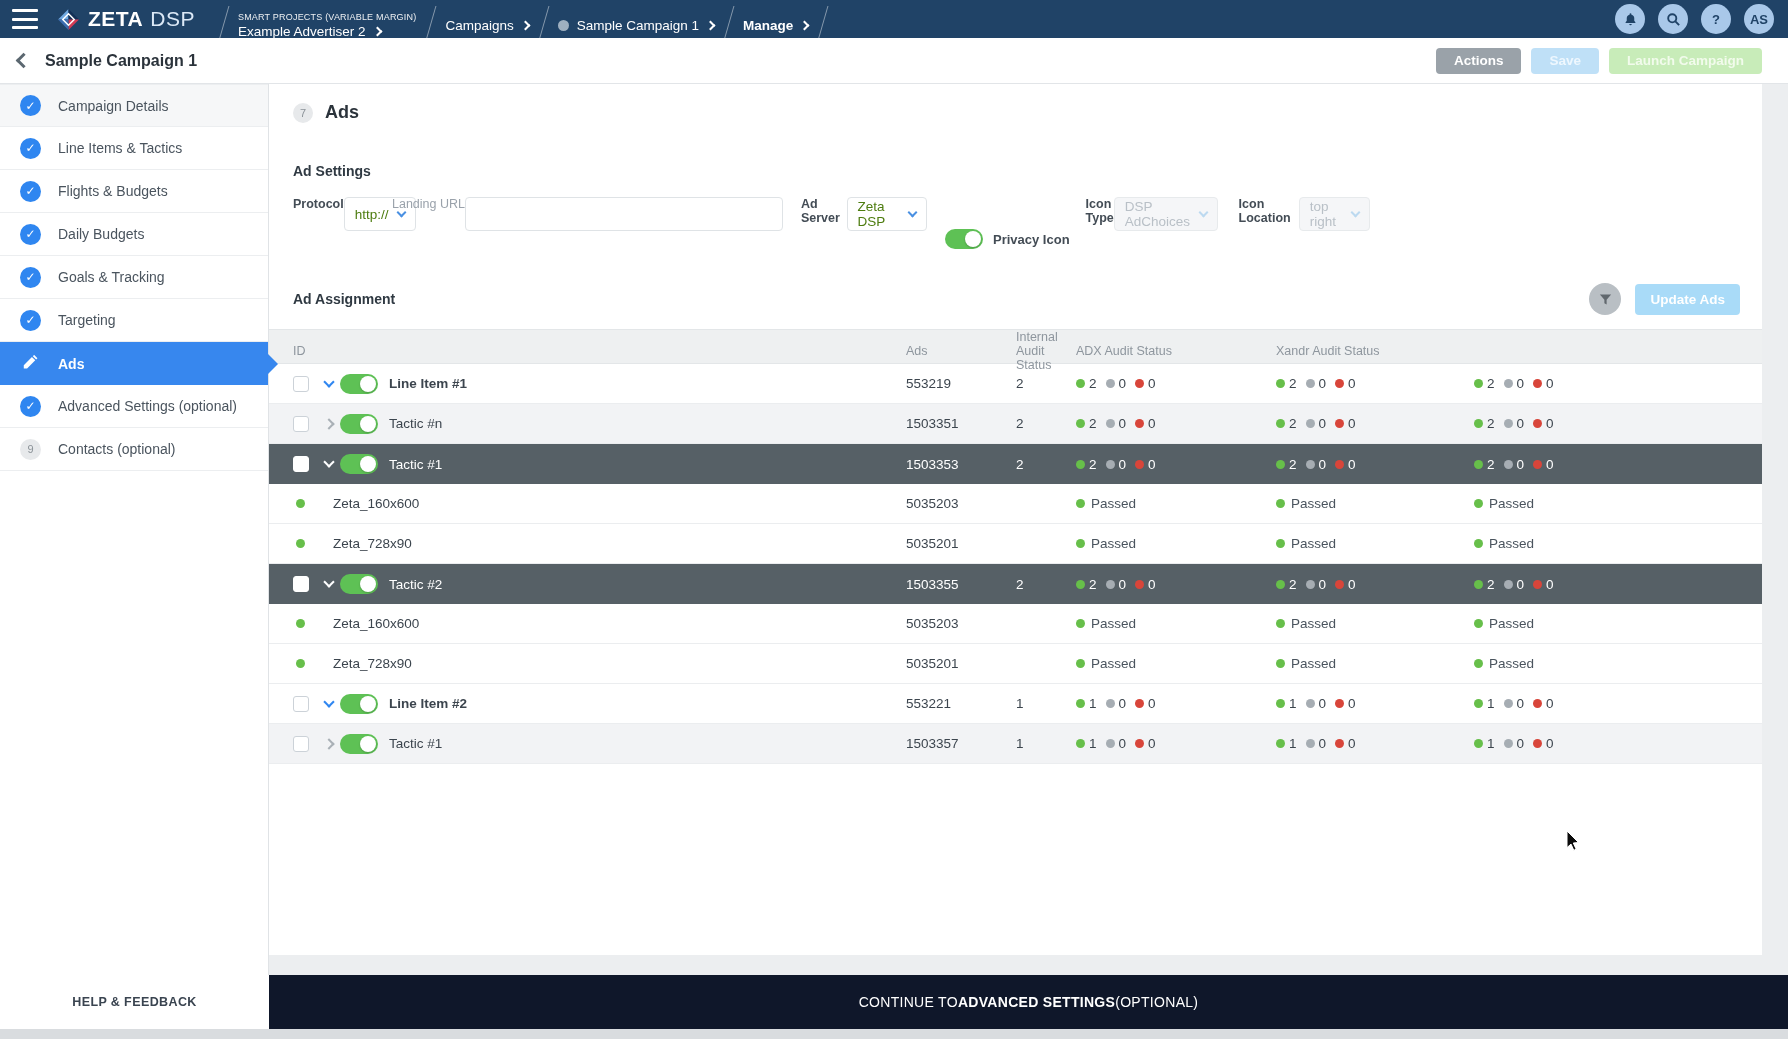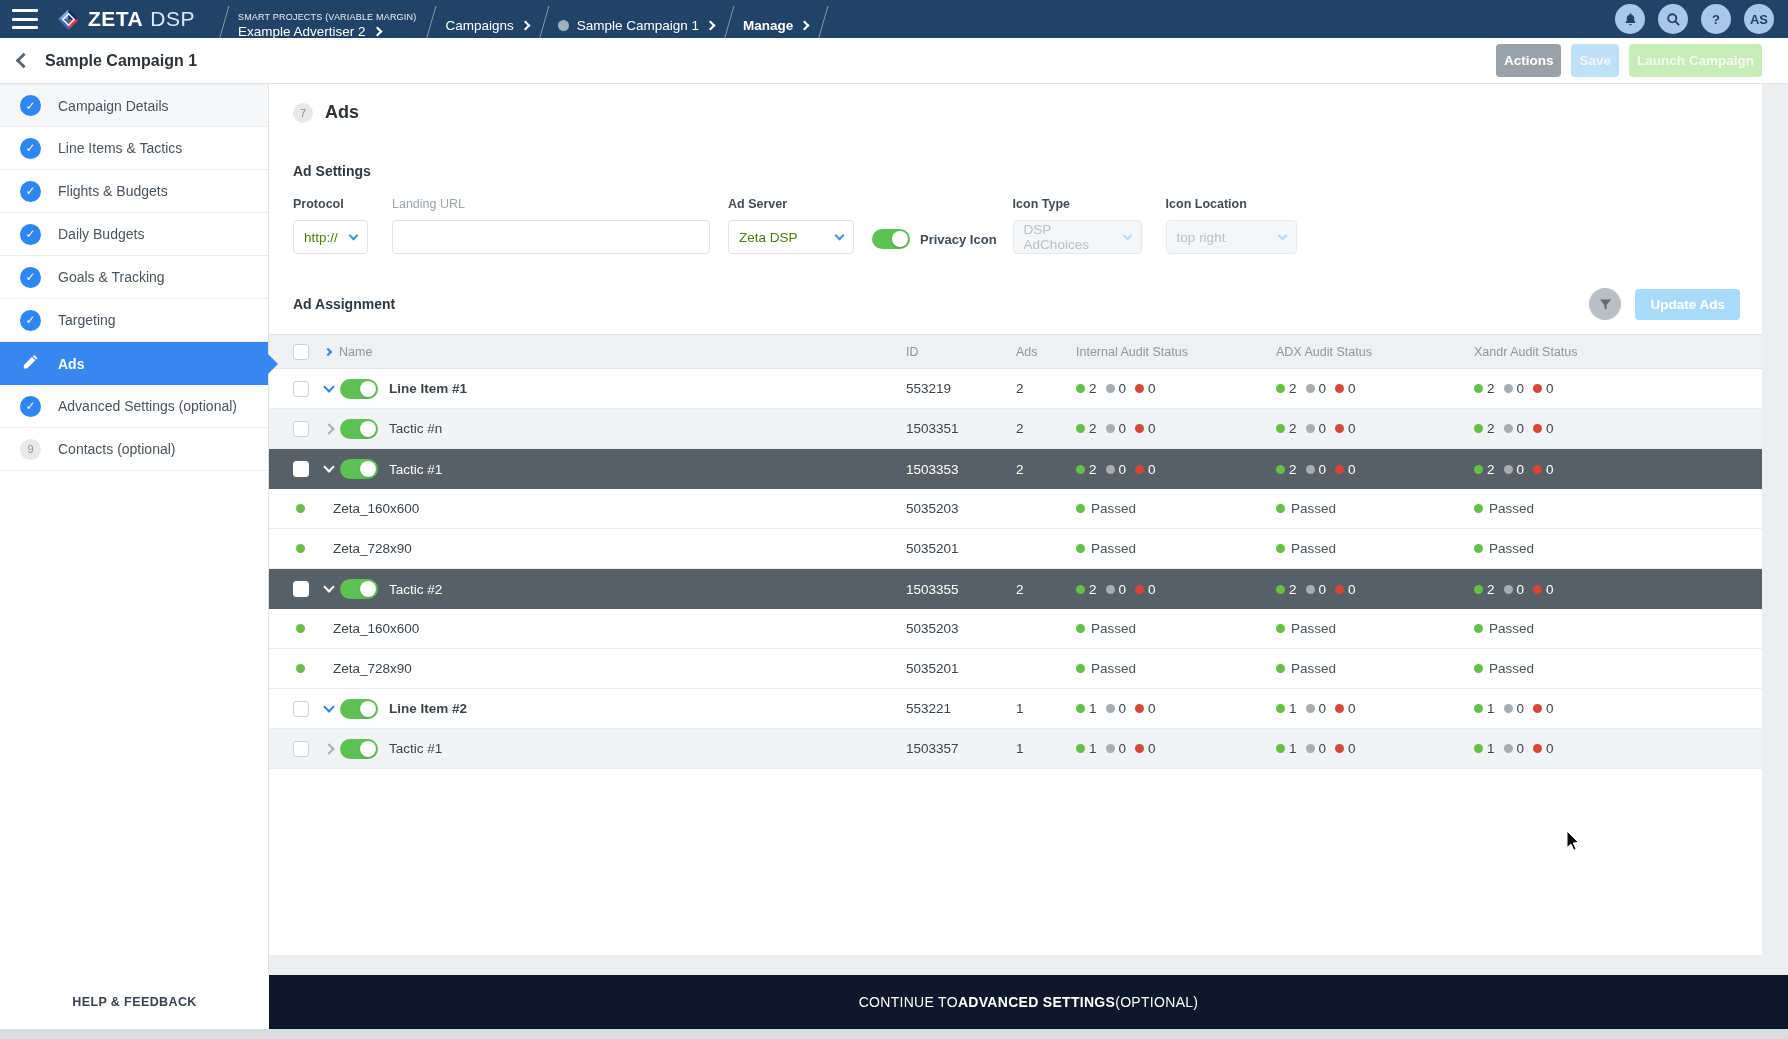--- a/index.html
+++ b/index.html
@@ -23,21 +23,21 @@
   .crumb-dot { width:11px; height:11px; border-radius:50%; background:#9fb0c0; display:inline-block; }
   .crumb-chev { width:7px; height:7px; border-right:2px solid #fff; border-top:2px solid #fff; transform:rotate(45deg); display:inline-block; }
   .nav-right { display:flex; align-items:center; gap:13px; margin-left:auto; }
   .nav-circle { width:30px; height:30px; border-radius:50%; background:#a9c8e9; color:#204367; display:flex; align-items:center; justify-content:center; font-weight:bold; font-size:13px; cursor:pointer; }
 
   
   .page-header { height:46px; background:#fff; display:flex; align-items:center; padding:0 26px 0 18px; flex:0 0 auto; border-bottom:1px solid #e2e5e8; }
   .back-chev { width:11px; height:11px; border-left:3px solid #5b6770; border-bottom:3px solid #5b6770; transform:rotate(45deg); cursor:pointer; margin-right:16px; }
   .page-title { font-size:16px; font-weight:bold; color:#2b333b; }
   .hdr-actions { margin-left:auto; display:flex; gap:10px; }
-  .btn { border:none; border-radius:4px; height:33px; padding:0 8px; font-family:inherit; font-size:13.5px; font-weight:bold; cursor:pointer; }
+  .btn { border:none; border-radius:4px; height:26px; padding:0 18px; font-family:inherit; font-size:13.5px; font-weight:bold; cursor:pointer; }
   .btn-actions { background:#9aa2a9; color:#fff; }
   .btn-save { background:#bfe0f7; color:#eef7fe; }
   .btn-launch { background:#c8ecb9; color:#f2fbec; }
 
   
   .body-row { flex:1 1 auto; display:flex; min-height:0; }
   .sidebar { width:269px; background:#fff; border-right:1px solid #e0e3e6; position:relative; z-index:2; flex:0 0 auto; }
   .side-item { height:43px; display:flex; align-items:center; gap:17px; padding-left:20px; border-bottom:1px solid #eceef0; font-size:14px; color:#4a545e; cursor:pointer; position:relative; }
   .side-item:first-child { background:#f6f7f8; border-top:1px solid #eceef0; }
   .side-check { width:21px; height:21px; border-radius:50%; background:#2f86f0; color:#fff; font-size:12px; font-weight:bold; display:flex; align-items:center; justify-content:center; }
@@ -49,21 +49,21 @@
   .card { background:#fff; flex:1 1 auto; padding:18px 0 0 24px; position:relative; }
 
   .title-row { display:flex; align-items:center; gap:12px; }
   .step-badge { width:20px; height:20px; border-radius:50%; background:#e7e9eb; color:#8b9298; font-size:11px; display:flex; align-items:center; justify-content:center; }
   .section-title { font-size:18px; font-weight:bold; color:#2b333b; }
 
   .subheading { font-size:14px; font-weight:bold; color:#2f3942; }
   .ad-settings-head { margin-top:40px; }
 
   .form-row { display:flex; align-items:flex-start; margin-top:18px; gap:24px; }
-  .field { display:flex; flex-direction:column; }
+  .field { display:flex; flex-direction:row; }
   .field-label { font-size:12.5px; font-weight:bold; color:#434c55; margin-bottom:9px; }
   .field-label.muted { color:#9aa2ab; font-weight:normal; }
   .sel { height:34px; border:1px solid #dfe3e6; border-radius:4px; background:#fff; display:flex; align-items:center; justify-content:space-between; padding:0 10px; font-size:13.5px; color:#4d7c0f; cursor:pointer; gap:10px; }
   .sel-chev { width:7px; height:7px; border-right:2px solid #4a90e2; border-bottom:2px solid #4a90e2; transform:rotate(45deg); margin-top:-3px; flex:0 0 auto; }
   .sel.disabled { background:#f5f6f8; color:#b9c0c7; border-color:#e7eaec; cursor:default; }
   .sel.disabled .sel-chev { border-color:#bcd9f0; }
   .txt-input { height:34px; width:318px; border:1px solid #dfe3e6; border-radius:4px; padding:0 10px; font-family:inherit; font-size:13.5px; color:#3c454e; }
   .toggle-wrap { display:flex; align-items:center; gap:10px; margin-top:32px; }
   .toggle { width:38px; height:20px; border-radius:10px; background:#5ec155; position:relative; flex:0 0 auto; cursor:pointer; }
   .toggle::after { content:""; position:absolute; right:2px; top:2px; width:16px; height:16px; border-radius:50%; background:#fff; box-shadow:0 1px 2px rgba(0,0,0,.2); }
@@ -294,25 +294,20 @@
               <svg width="15" height="15" viewBox="0 0 24 24" fill="#61686e">
                   <path d="M3 4h18l-7.2 8.4V20l-3.6-2.2v-5.4z"></path>
                 </svg>
             </div>
             <button class="btn btn-update">Update Ads</button>
           </div>
         </div>
 
         <div class="table">
           <div class="thead">
-            <div class="name-cell">
-              <span class="cbx" style="margin-right:16px"></span>
-              <span class="chev right" style="color:#2f86f0; width:6px; height:6px; margin-right:8px"></span>
-              <span>Name</span>
-            </div>
             <div>ID</div>
             <div>Ads</div>
             <div>Internal Audit Status</div>
             <div>ADX Audit Status</div>
             <div>Xandr Audit Status</div>
           </div>
           <div id="table-body">
               <div class="trow">
                 <div class="name-cell">
                   <span class="cbx" style="margin-right: 16px;"></span>

